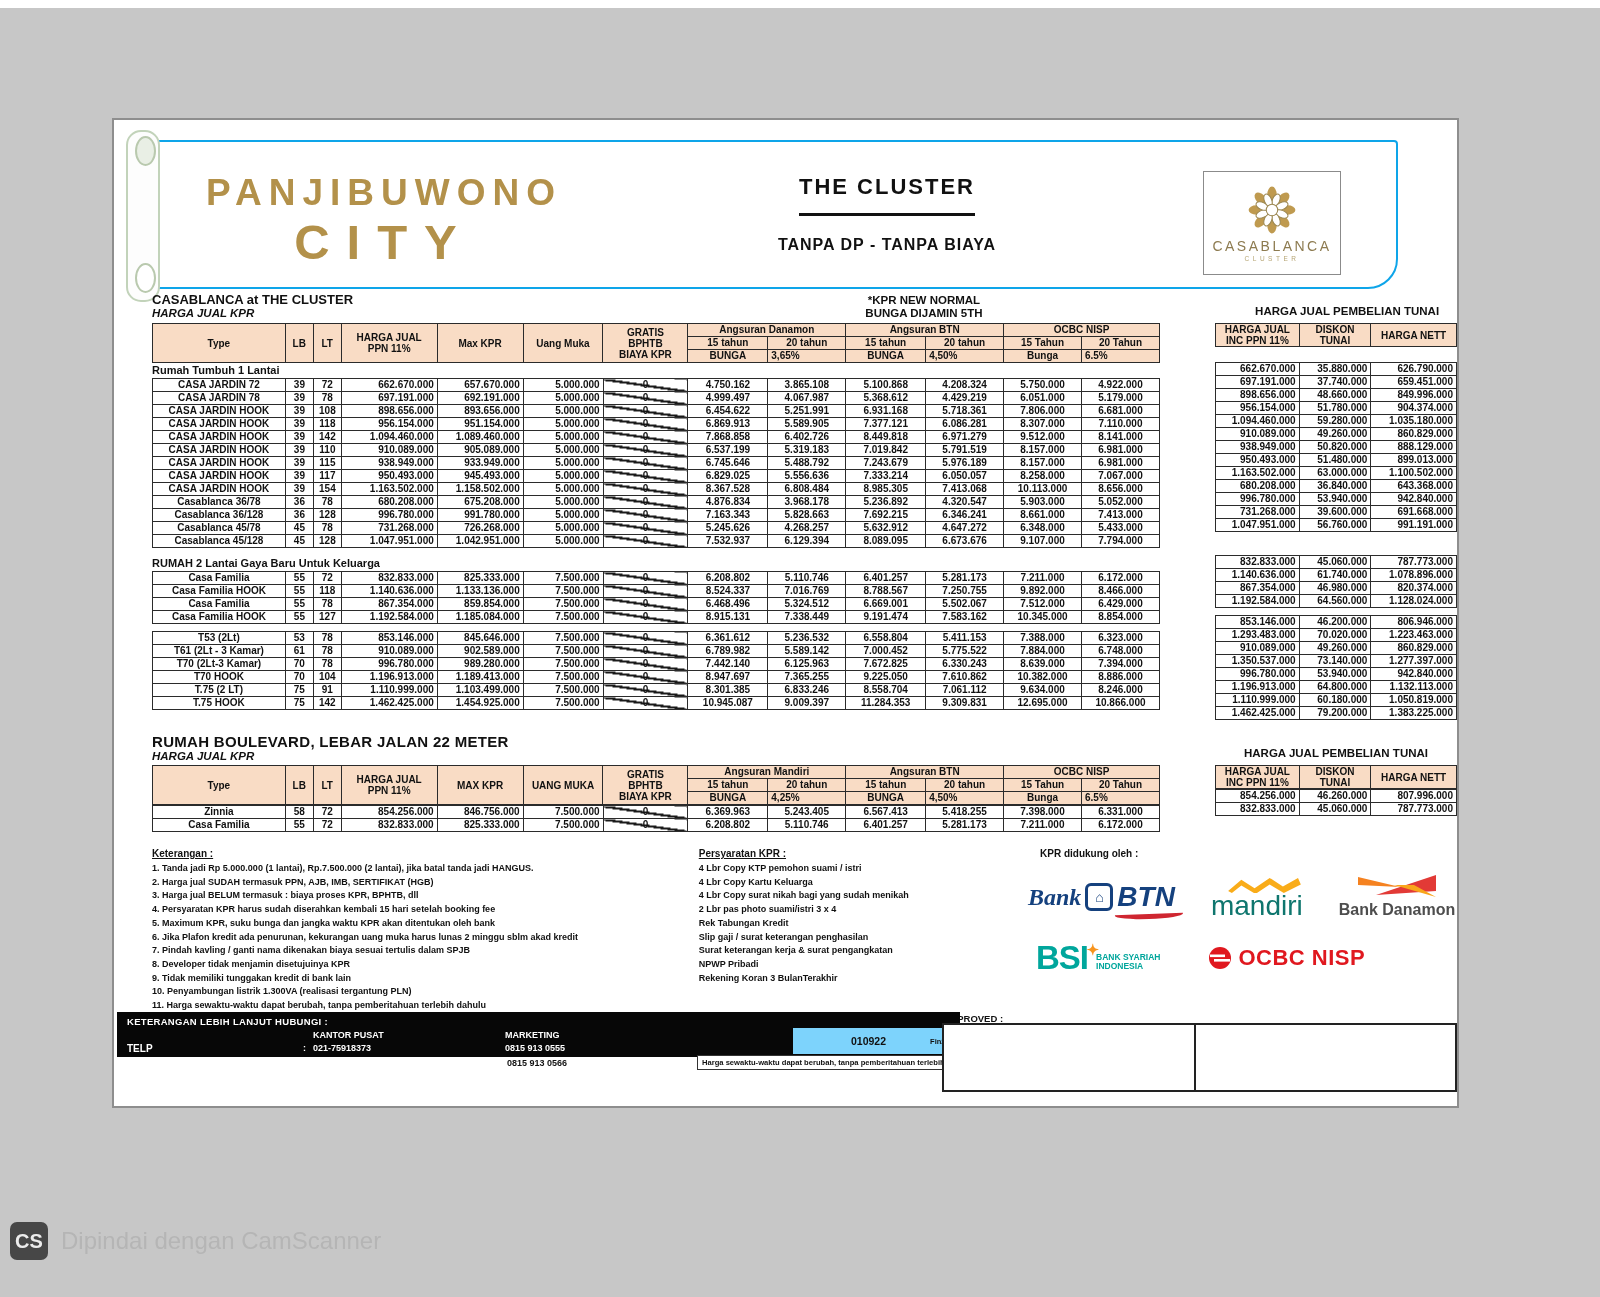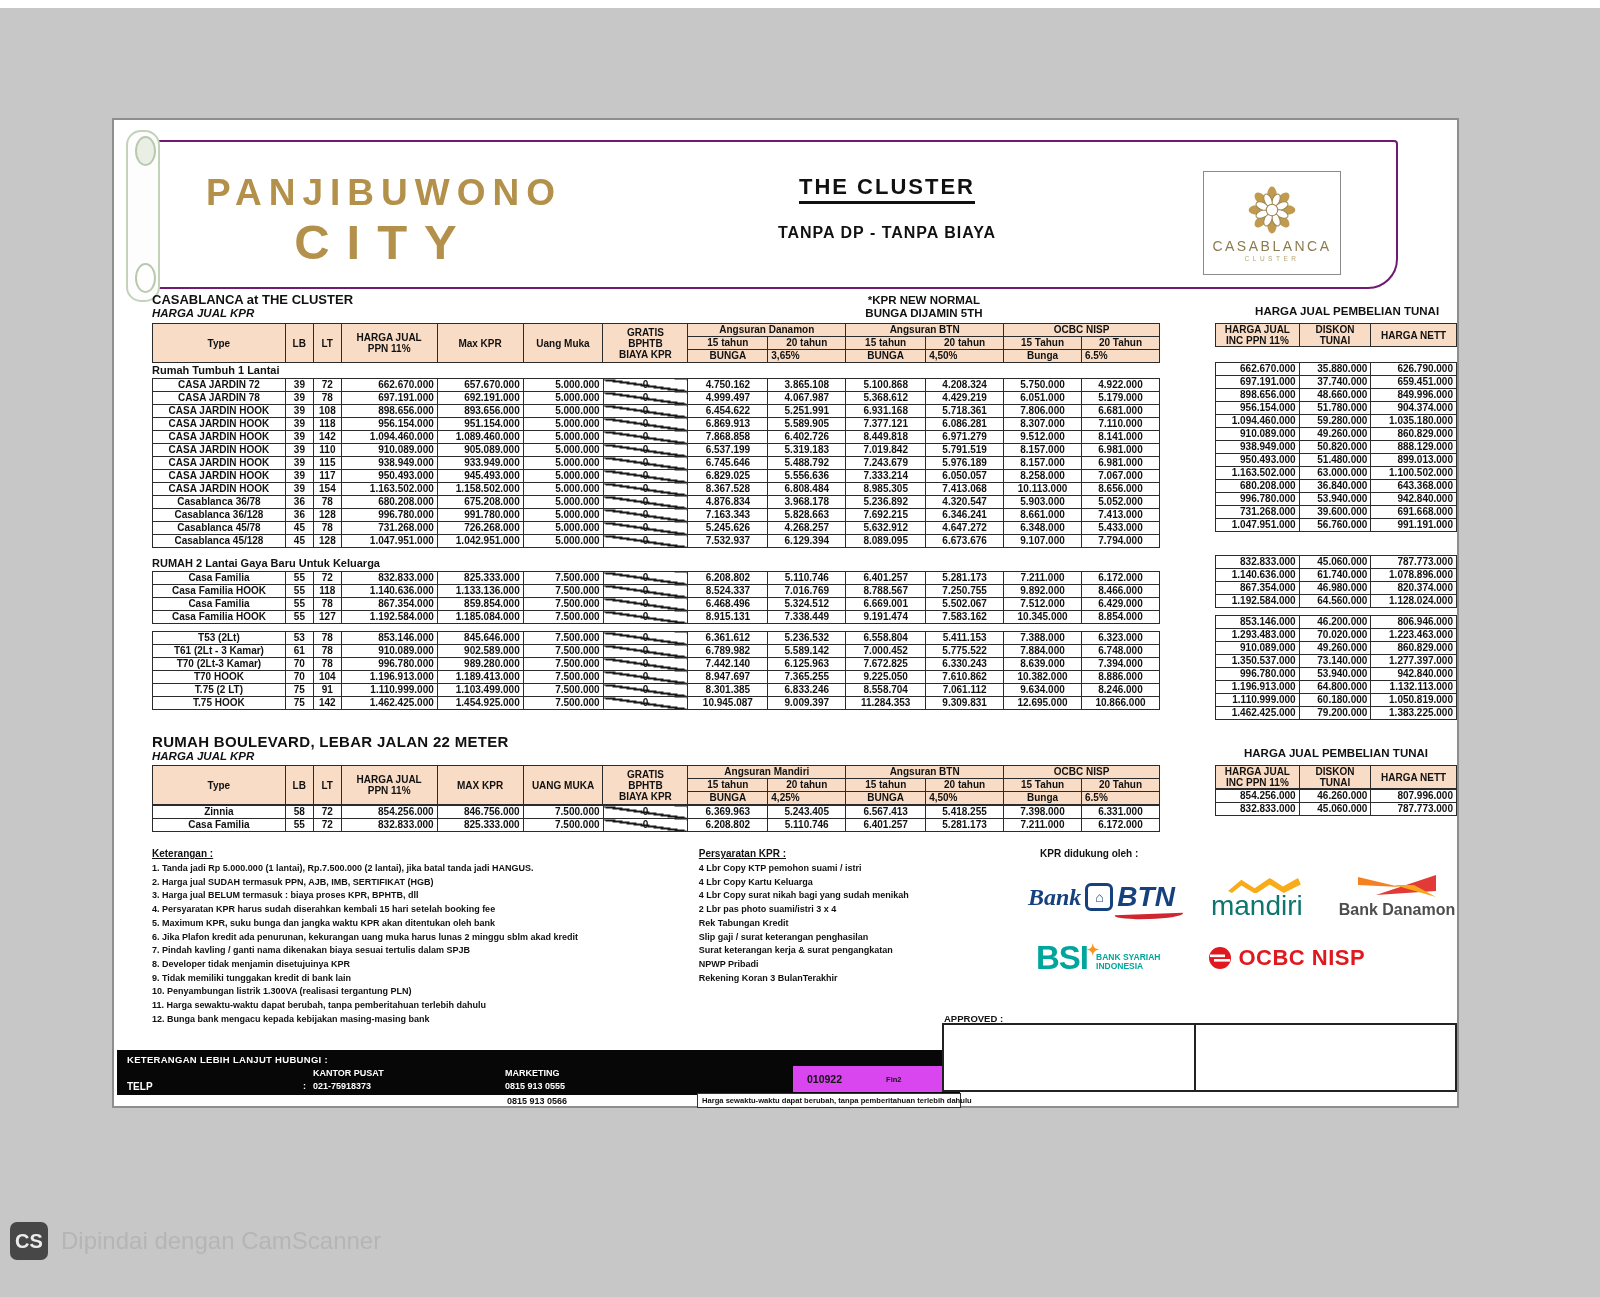--- a/index.html
+++ b/index.html
@@ -7,33 +7,33 @@
     width:1600px;height:1297px;position:relative;overflow:hidden;
     background:#c7c7c7;font-family:"Liberation Sans",sans-serif;color:#111;
   }
   .top-strip{position:absolute;top:0;left:0;right:0;height:8px;background:#ffffff;}
   .page{
     position:absolute;left:112px;top:118px;width:1347px;height:990px;
     background:#ffffff;border:2px solid #8e8e8e;box-sizing:border-box;
   }
   
   .banner{position:absolute;left:16px;top:20px;width:1264px;height:145px;
-    border:2px solid #701a75;border-radius:4px 4px 30px 4px;background:#fff;}
+    border:2px solid #0ea5e9;border-radius:4px 4px 30px 4px;background:#fff;}
   .scroll-roll{position:absolute;left:-6px;top:-12px;width:30px;height:168px;
     border:2px solid #c2d3ba;border-radius:15px;background:#fdfdfd;}
   .scroll-curl{position:absolute;left:3px;top:-6px;width:17px;height:26px;
     border:2px solid #b9c9ae;border-radius:50%;background:#e9efe5;}
   .scroll-curl2{position:absolute;left:3px;bottom:-6px;width:17px;height:26px;
     border:2px solid #b9c9ae;border-radius:50%;background:#fff;}
   .brand{position:absolute;left:62px;top:30px;width:380px;text-align:center;}
   .brand-top{font-size:37px;font-weight:bold;color:#b3914a;letter-spacing:7px;}
   .brand-bottom{font-size:49px;font-weight:bold;color:#b3914a;letter-spacing:17px;margin-top:0px;}
   .main-title{position:absolute;left:530px;top:32px;width:450px;text-align:center;}
   .the-cluster{display:inline-block;font-size:22px;font-weight:bold;letter-spacing:2px;
-    border-bottom:3px solid #111;padding-bottom:1px;}
+    border-bottom:3px solid #111;padding-bottom:13px;}
   .tanpa{margin-top:20px;font-size:16px;font-weight:bold;letter-spacing:1px;}
   .clogo{position:absolute;left:1071px;top:29px;width:136px;height:102px;border:1px solid #8b8b8b;
     display:flex;flex-direction:column;align-items:center;justify-content:center;background:#fff;}
   .clogo-name{font-size:14px;letter-spacing:2.5px;color:#8d7b50;margin-top:2px;}
   .clogo-sub{font-size:6.5px;letter-spacing:3.5px;color:#b7a675;margin-top:1px;}
   
   .content{position:absolute;left:38px;top:172px;width:1305px;}
   .secA-head{display:flex;margin-bottom:3px;justify-content:flex-end;}
   .st-left{width:505px;}
   .sec-title{font-size:13px;font-weight:bold;}
@@ -92,31 +92,31 @@
   .bsi-star{position:absolute;right:-10px;top:-8px;color:#f7941e;font-size:15px;}
   .bsi-small{font-size:8.5px;font-weight:bold;color:#00a69c;line-height:9px;margin-left:8px;margin-bottom:2px;}
   .ocbc-logo{display:flex;align-items:center;gap:6px;}
   .ocbc-text{font-size:22px;font-weight:bold;color:#e0181f;letter-spacing:.5px;}
   
   .approved-label{position:absolute;left:830px;top:893px;font-size:9.5px;font-weight:bold;background:#fff;padding-right:6px;}
   .approved-box{position:absolute;left:828px;top:903px;width:515px;height:69px;border:2px solid #222;
     background:#fff;display:flex;box-sizing:border-box;z-index:3;}
   .approved-cell1{width:250px;border-right:2px solid #222;}
   .approved-cell2{flex:1;}
-  .footer{position:absolute;left:3px;top:930px;width:843px;height:45px;background:#070707;color:#fff;z-index:2;}
+  .footer{position:absolute;left:3px;top:892px;width:843px;height:45px;background:#070707;color:#fff;z-index:2;}
   .footer div{position:absolute;font-weight:bold;}
   .f-heading{left:10px;top:4px;font-size:9.5px;letter-spacing:.3px;}
   .f-kantor{left:196px;top:18px;font-size:9px;}
   .f-marketing{left:388px;top:18px;font-size:9px;}
   .f-telp{left:10px;top:31px;font-size:10px;}
   .f-colon{left:186px;top:31px;font-size:9px;}
   .f-telpno{left:196px;top:31px;font-size:9px;}
   .f-phone1{left:388px;top:31px;font-size:9px;}
   .f-phone2{left:390px;top:46px;font-size:9px;color:#111;}
-  .f-codebox{left:676px;top:16px;width:162px;height:26px;background:#d946ef;color:#111;display:flex;align-items:center;position:absolute;}
+  .f-codebox{left:676px;top:16px;width:162px;height:26px;background:#7dd3fc;color:#111;display:flex;align-items:center;position:absolute;padding-left:44px;}
   .f-code{font-size:10.5px;font-weight:bold;margin-left:14px;}
   .f-code2{font-size:7.5px;font-weight:bold;margin-left:44px;}
   .f-disclaimer{left:580px;top:43px;width:264px;height:15px;background:#fff;border:1px solid #333;
     color:#111;font-size:7.6px;line-height:14px;padding-left:4px;white-space:nowrap;box-sizing:border-box;}
   
   .cams{position:absolute;left:10px;top:1222px;display:flex;align-items:center;gap:13px;}
   .cs-badge{width:38px;height:38px;background:#474747;border-radius:7px;color:#ececec;
     font-size:20px;font-weight:bold;display:flex;align-items:center;justify-content:center;}
   .cs-text{font-size:24px;color:#b5b5b5;}
 </style>

